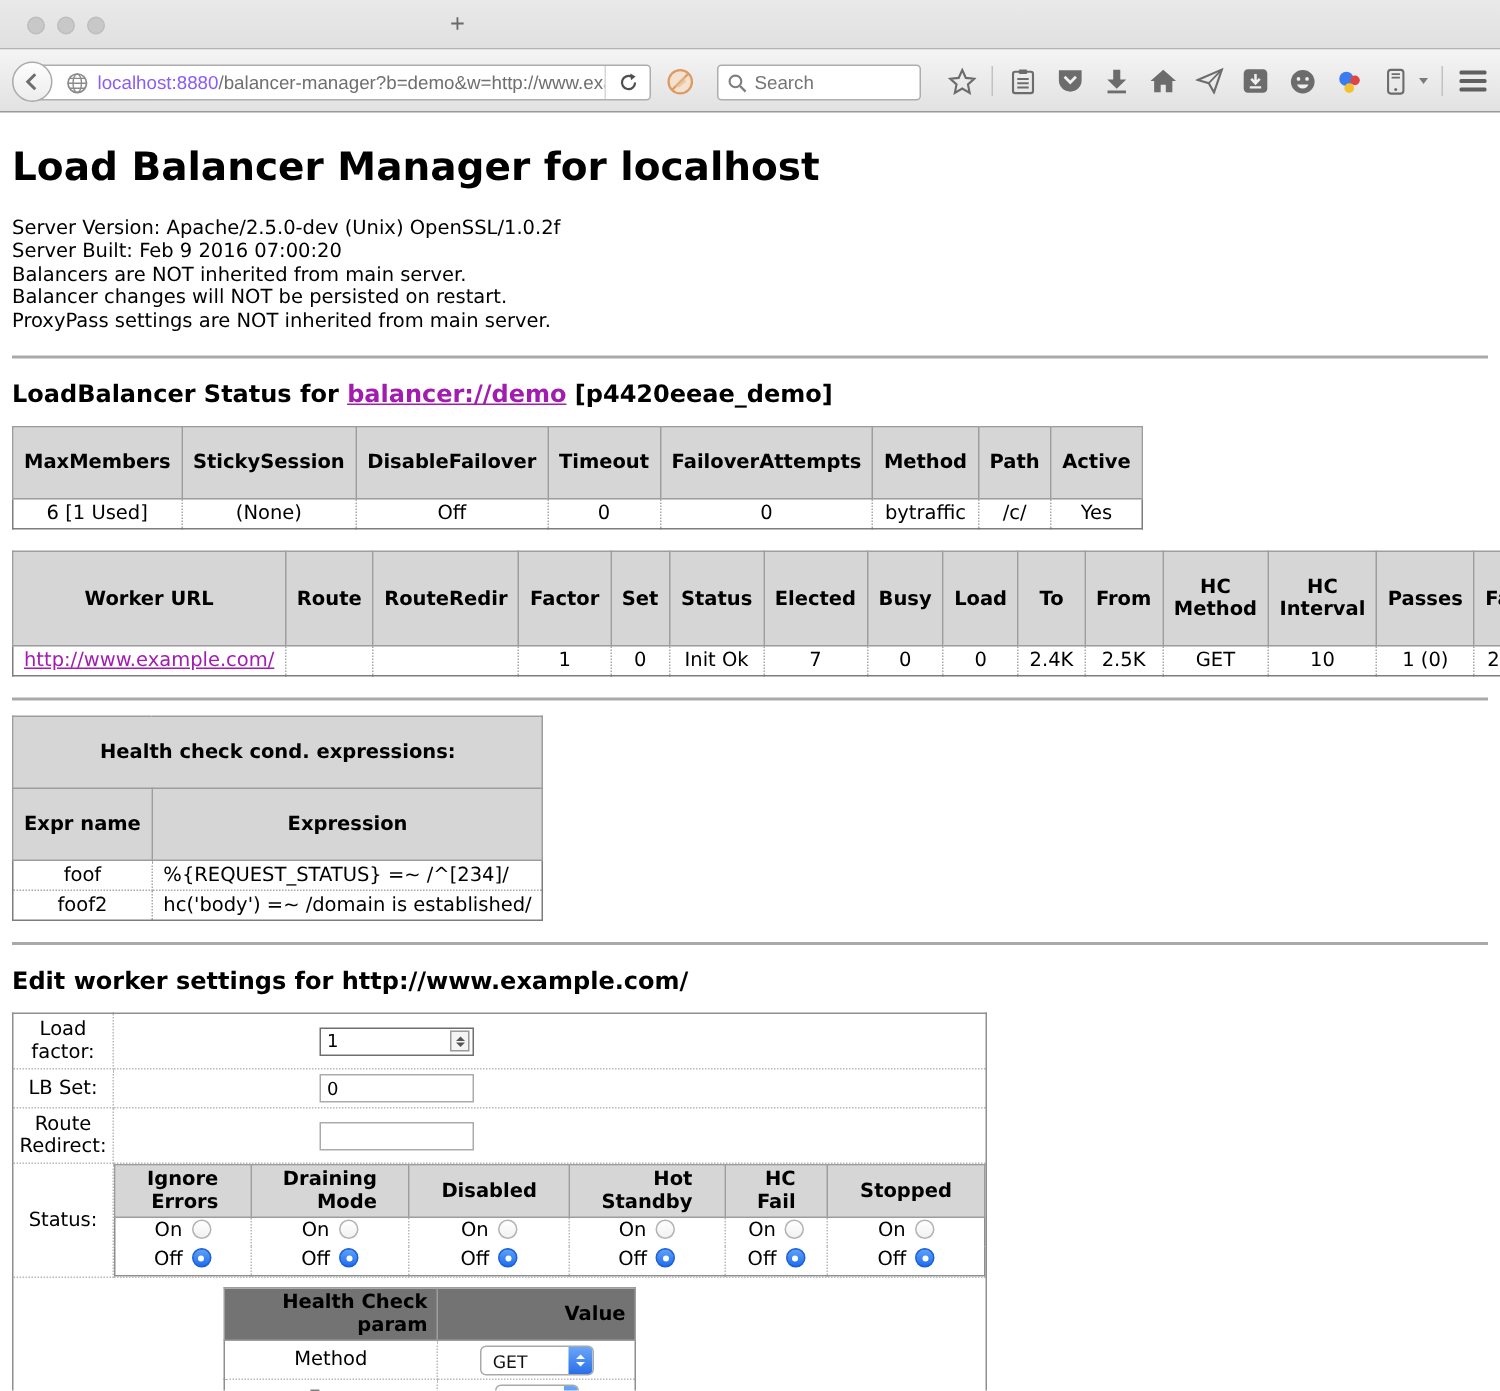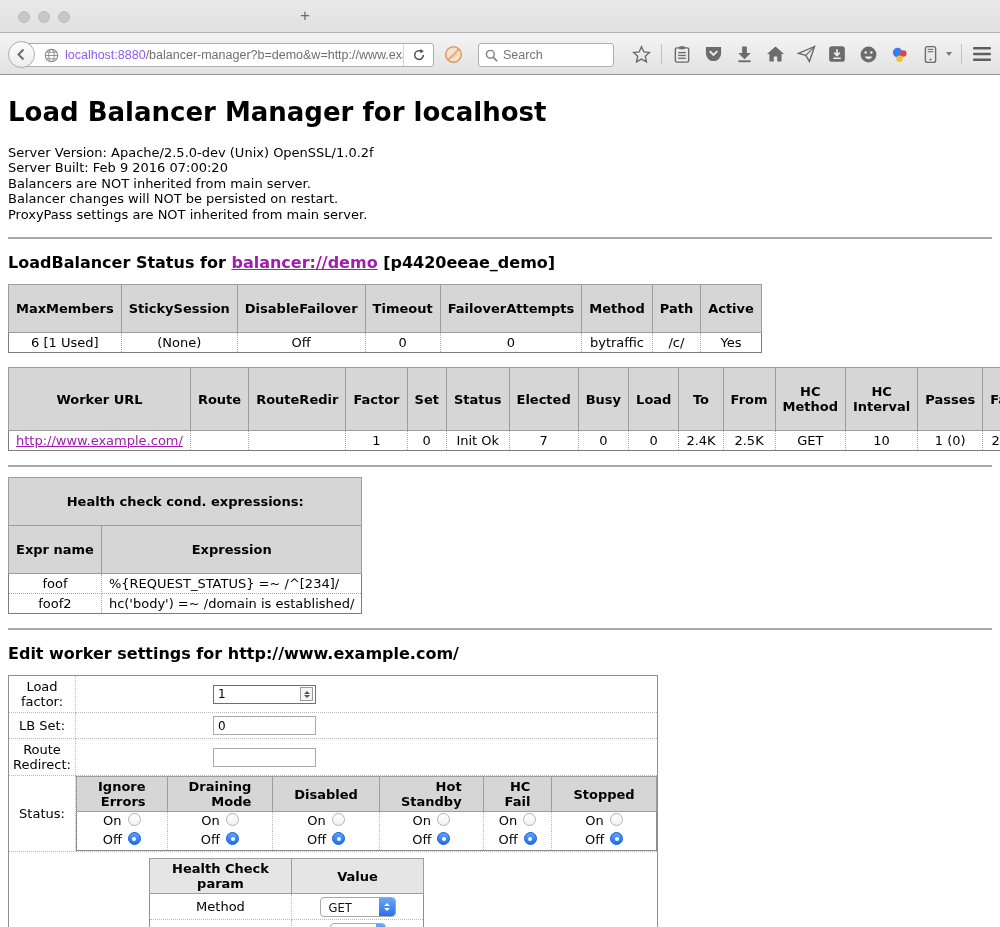--- a/index.html
+++ b/index.html
@@ -73,21 +73,21 @@
   table.statustbl th { background:#d6d6d6; font-weight:bold; padding:2px 21px; border:1px solid #9d9d9d; text-align:right; }
   table.statustbl td { padding:1px 5px; border-left:1px dotted #b9b9b9; text-align:center; }
   .radio-line { display:flex; justify-content:center; gap:6px; height:17px; }
   .mac-radio { width:13px; height:13px; border-radius:50%; background:linear-gradient(#fff,#f1f1f1);
                border:1px solid #b3b3b3; display:inline-block; position:relative; }
   .mac-radio.checked { background:linear-gradient(#5ea1f7,#1f6ef0); border:1px solid #1c5fd6; }
   .mac-radio.checked::after { content:""; position:absolute; left:3.5px; top:3.5px; width:4px; height:4px;
                border-radius:50%; background:#fff; }
 
   table.hctbl { border-collapse:collapse; border:1px solid #8f8f8f; width:275px; font-size:13px; margin-left:140px; }
-  table.hctbl th { background:#e5e5e5; font-weight:bold; padding:2px 6px; border:1px solid #9d9d9d; text-align:center; }
+  table.hctbl th { background:#737373; font-weight:bold; padding:2px 6px; border:1px solid #9d9d9d; text-align:right; }
   table.hctbl td { padding:2.5px 4px; border:1px dotted #b9b9b9; text-align:center; }
   .mac-select { display:inline-flex; align-items:stretch; height:20px; border:1px solid #a9a9a9; border-radius:4px;
                 background:#fff; overflow:hidden; vertical-align:middle; }
   .sel-text { font-size:11.5px; padding:3px 8px 0 8px; color:#111; flex:1; text-align:left; }
   .sel-btn { width:16px; background:linear-gradient(#6aa6f8,#2a6fe8); display:flex; flex-direction:column;
              align-items:center; justify-content:center; gap:2px; }
   .sel-up { width:0;height:0;border-left:3px solid transparent;border-right:3px solid transparent;border-bottom:3.5px solid #fff; }
   .sel-dn { width:0;height:0;border-left:3px solid transparent;border-right:3px solid transparent;border-top:3.5px solid #fff; }
   .sel-get { width:76px; }
   .sel-expr { width:56px; }

